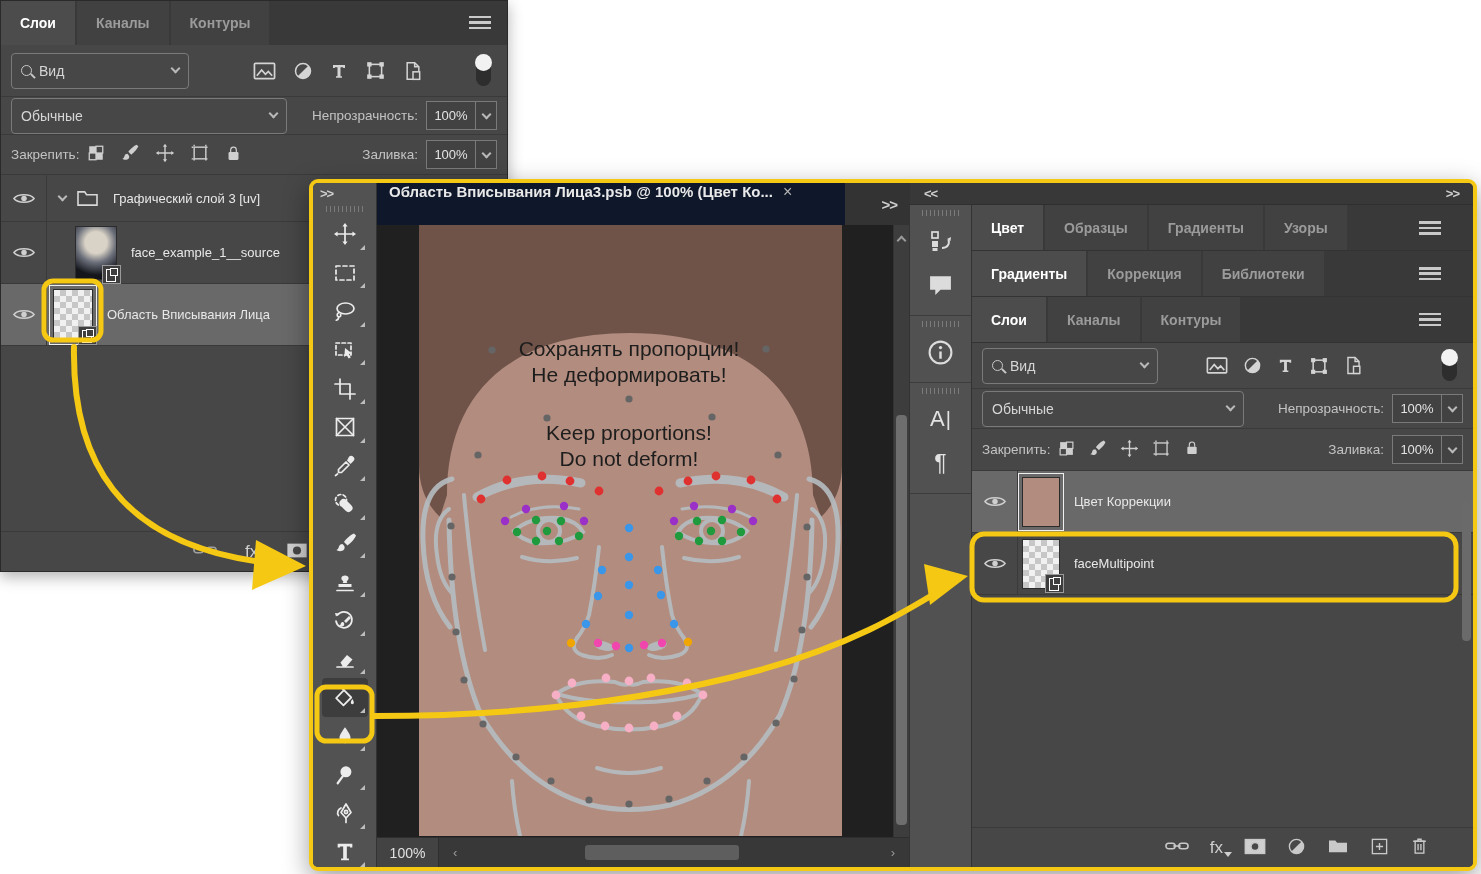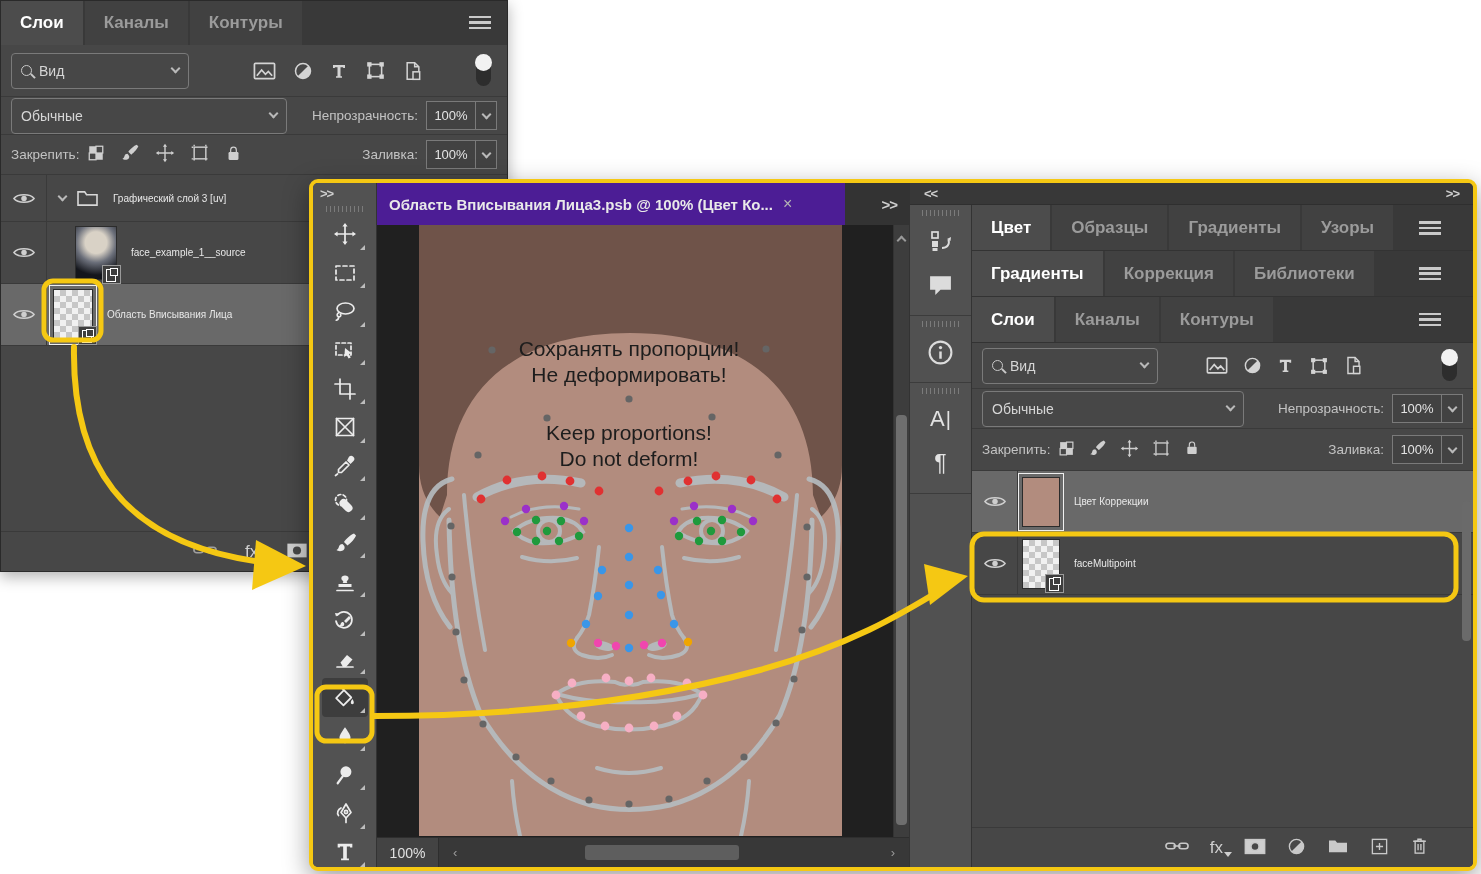--- a/index.html
+++ b/index.html
@@ -8,21 +8,21 @@
     --selected:#696969; --toolbar:#525252; --canvas:#202020; --skin:#B28C7E;
     --hair:#6F5349; --outline:#B6BDC1; --icon:#d9d9d9;
   }
   *{box-sizing:border-box;margin:0;padding:0}
   html,body{width:1481px;height:874px;background:#ffffff;overflow:hidden;
     font-family:"Liberation Sans",sans-serif;color:var(--text);font-size:13px}
   .abs{position:absolute}
   
   .tabbar{display:flex;background:var(--panel-dark);height:44px;align-items:stretch;gap:2px;padding-right:8px}
   .tab{padding:0 19px;display:flex;align-items:center;background:var(--tab-inactive);
-    color:var(--dim);font-weight:bold;font-size:17px;cursor:default}
+    color:var(--dim);font-weight:bold;font-size:14px;cursor:default}
   .tab.active{background:var(--tab-active);color:#fff}
   .hamb{width:22px;height:14px;margin:auto 8px auto auto;flex:0 0 auto;
     background:repeating-linear-gradient(#c9c9c9 0 2.5px,transparent 2.5px 5.5px)}
   .row{display:flex;align-items:center;border-bottom:1px solid var(--line);padding:0 10px;gap:8px;background:var(--panel)}
   .select{border:1px solid #7a7a7a;border-radius:4px;height:31px;display:flex;align-items:center;padding:17px 9px;gap:7px;background:var(--panel)}
   .chev{width:7px;height:7px;border-right:2px solid #b9b9b9;border-bottom:2px solid #b9b9b9;
     transform:rotate(45deg);margin-top:-4px;flex:0 0 auto}
   .chev.up{transform:rotate(-135deg);margin-top:4px}
   .valbox{border:1px solid #7a7a7a;background:#424242;height:29px;min-width:50px;display:flex;
     align-items:center;justify-content:center;color:#e3e3e3}
@@ -42,21 +42,21 @@
   .layer-row.selected{background:var(--selected)}
   .eye-cell{width:46px;align-self:stretch;border-right:1px solid var(--line);display:flex;align-items:center;justify-content:center;flex:0 0 auto}
   .thumb{width:42px;height:54px;position:relative;flex:0 0 auto;border:1px solid #2c2c2c}
   .thumb.checker{background:repeating-conic-gradient(#c7c7c7 0% 25%,#f1f1f1 0% 50%) 0 0/12px 12px}
   .thumb.portrait{background:radial-gradient(circle at 50% 30%,#d9d2c6 0 26%,#6b6f7a 48%,#14161c 78%)}
   .thumb.solid{background:var(--skin)}
   .thumb.bracketed{outline:1.5px solid #f0f0f0;outline-offset:3px}
   .so-badge{position:absolute;right:-5px;bottom:-5px;width:19px;height:19px;background:#3e3e3e;border:1px solid #9a9a9a}
   .so-badge::before{content:"";position:absolute;left:3px;top:3px;width:8px;height:11px;border:1.6px solid #fff}
   .so-badge::after{content:"";position:absolute;right:2px;top:2px;width:6px;height:6px;background:#3e3e3e;border:1.6px solid #fff}
-  .layer-name{margin-left:14px;font-size:10px;color:#e8e8e8;white-space:nowrap}
+  .layer-name{margin-left:14px;font-size:13px;color:#e8e8e8;white-space:nowrap}
   
   #left-panel{left:0;top:0;width:508px;height:572px;background:var(--panel);z-index:1;
     border:1px solid #2a2a2a;box-shadow:0 5px 14px rgba(0,0,0,.30)}
   #lp-footer{position:absolute;left:0;right:0;bottom:0;height:40px;border-top:1px solid var(--line);
     display:flex;align-items:center;gap:28px;padding-left:192px;background:var(--panel)}
   .fx{font-size:17px;color:#cfcfcf;position:relative}
   .fx::after{content:"";position:absolute;right:-9px;bottom:1px;border-left:4px solid transparent;
     border-right:4px solid transparent;border-top:5px solid #cfcfcf}
   
   #popup{left:309px;top:179px;width:1168px;height:692px;border:4px solid var(--accent);
@@ -65,21 +65,21 @@
   #pop-toolbar{width:64px;background:var(--toolbar);border-right:1px solid #333;display:flex;flex-direction:column;align-items:center}
   .tool{width:46px;height:38.6px;display:flex;align-items:center;justify-content:center;position:relative;flex:0 0 auto}
   .tool::after{content:"";position:absolute;right:3px;bottom:4px;width:0;height:0;
     border-left:5px solid transparent;border-bottom:5px solid #bdbdbd}
   .tool.active{background:#3d3d3d;border-radius:4px}
   .tool svg{stroke:#ececec;fill:none;stroke-width:1.7;stroke-linecap:round;stroke-linejoin:round}
   .tool svg .f{fill:#ececec;stroke:none}
   
   #docwin{width:533px;display:flex;flex-direction:column;background:#383838;border-right:1px solid #333}
   #doc-tabbar{height:42px;display:flex;align-items:stretch;background:#333}
-  #doc-tab{width:468px;background:#4c1d95;display:flex;align-items:center;padding:0 12px;gap:10px}
+  #doc-tab{width:468px;background:#0f172a;display:flex;padding:0 12px;gap:10px}
   #doc-title{font-weight:bold;font-size:15px;color:#e9e9e9;white-space:nowrap;overflow:hidden}
   #doc-close{color:#b5b5b5;font-size:16px}
   #doc-expand{margin:auto 12px auto auto}
   #canvas-wrap{flex:1;position:relative;background:var(--canvas);overflow:hidden}
   #face-holder{position:absolute;left:42px;top:0;width:423px;height:100%}
   #vscroll{position:absolute;right:0;top:0;bottom:0;width:16px;background:#3d3d3d;border-left:1px solid #333}
   #vscroll .chev{position:absolute;left:4px;top:8px}
   #vthumb{position:absolute;left:2px;right:2px;top:31%;height:67%;background:#6e6e6e;border-radius:4px}
   #statusbar{height:30px;background:#383838;border-top:1px solid #2e2e2e;display:flex;align-items:center}
   #zoombox{width:62px;height:100%;background:#434343;display:flex;align-items:center;justify-content:center;

